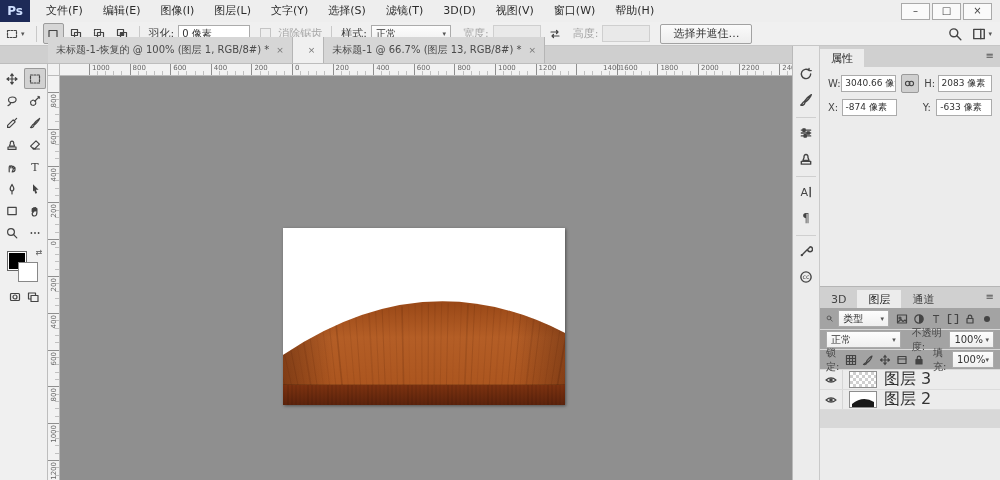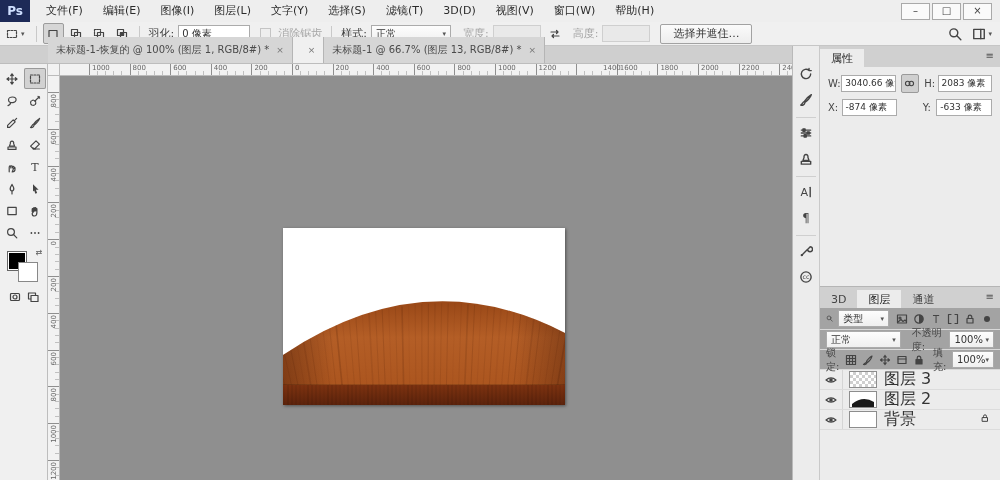--- a/index.html
+++ b/index.html
@@ -704,31 +704,17 @@
               </svg>
             </div>
             <div class="lthumb">
               <svg width="26" height="15" viewBox="0 0 26 15" style="display:block">
                 <rect width="26" height="15" fill="#fff"></rect>
                 <path d="M2 12 Q13 3 24 10 L24 15 L2 15 Z" fill="#1a1a1a"></path>
               </svg>
             </div>
             <span class="lname">图层 2</span>
           </div>
-          <div class="layer-row">
-            <div class="eye-box">
-              <svg class="ic" style="width:12px;height:12px;" viewBox="0 0 12 12">
-                <path d="M1 6 Q6 1.8 11 6 Q6 10.2 1 6 Z"></path>
-                <circle cx="6" cy="6" r="1.8" fill="#444" stroke="none"></circle>
-              </svg>
-            </div>
-            <div class="lthumb"></div>
-            <span class="lname">背景</span>
-            <span class="llock"><svg class="ic" style="width:10px;height:10px;" viewBox="0 0 12 12">
-                <rect x="3" y="5.5" width="6" height="4.5"></rect>
-                <path d="M4.2 5.5 V4 a1.8 1.8 0 0 1 3.6 0 V5.5"></path>
-              </svg></span>
-          </div>
         </div>
     </div>
   </div>
 
 </div>
 
 </body></html>

